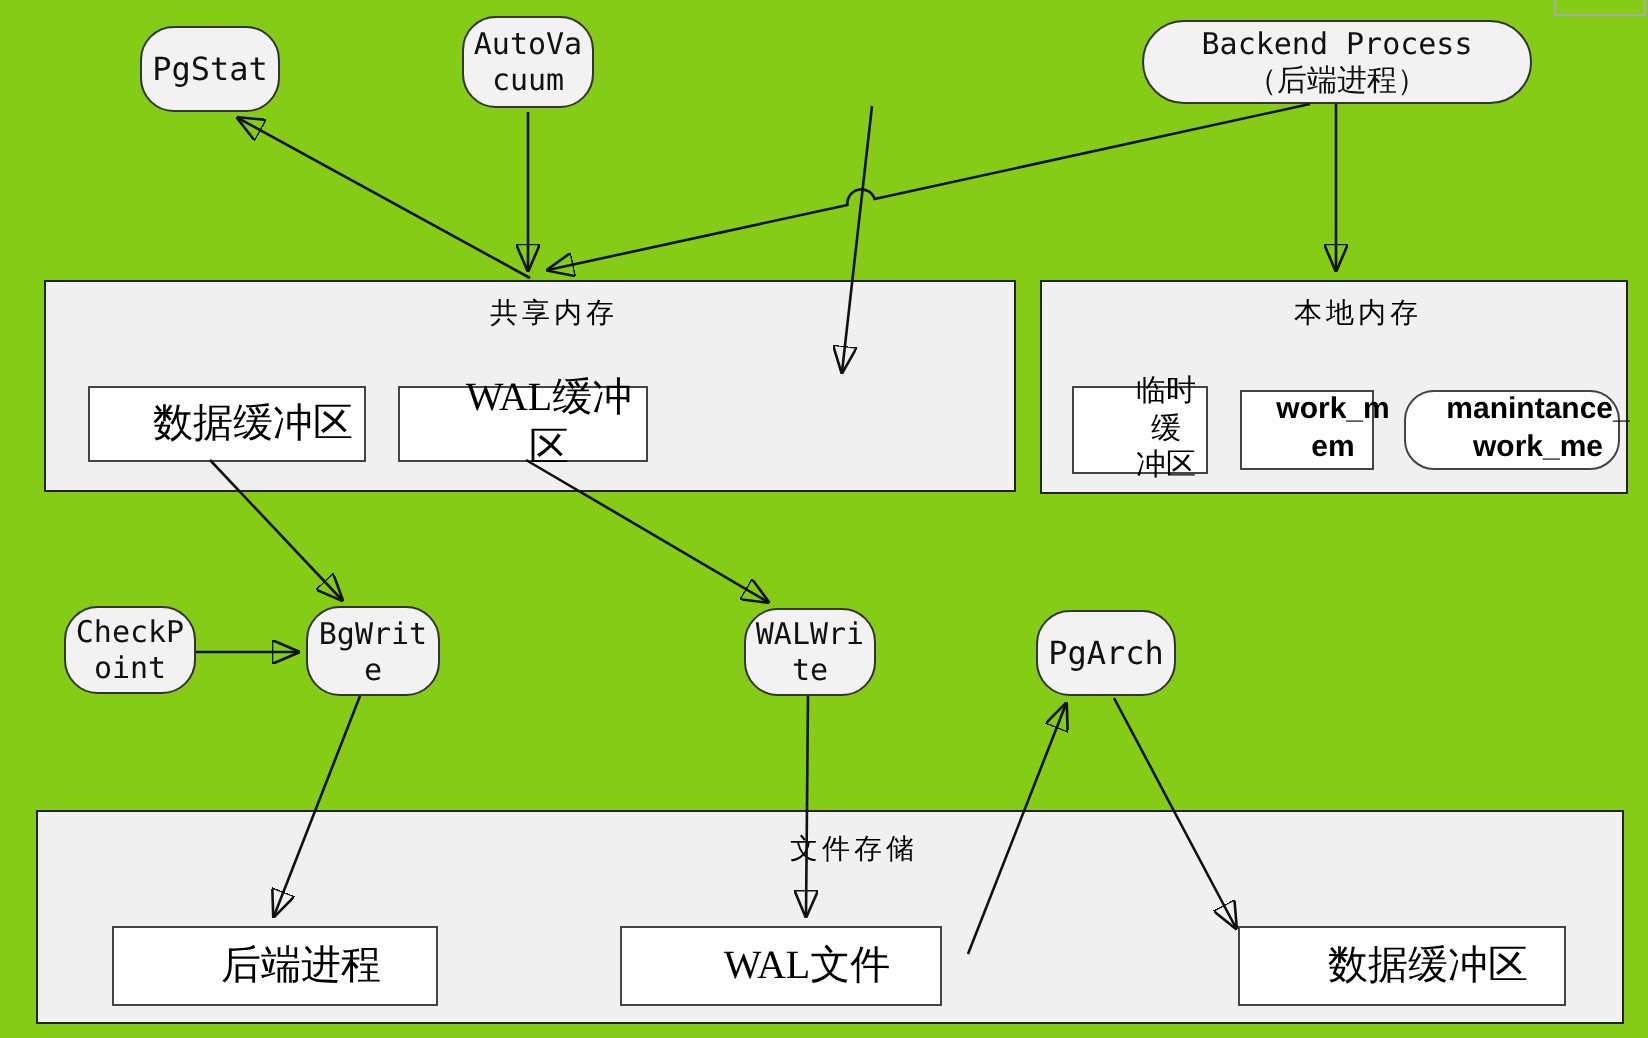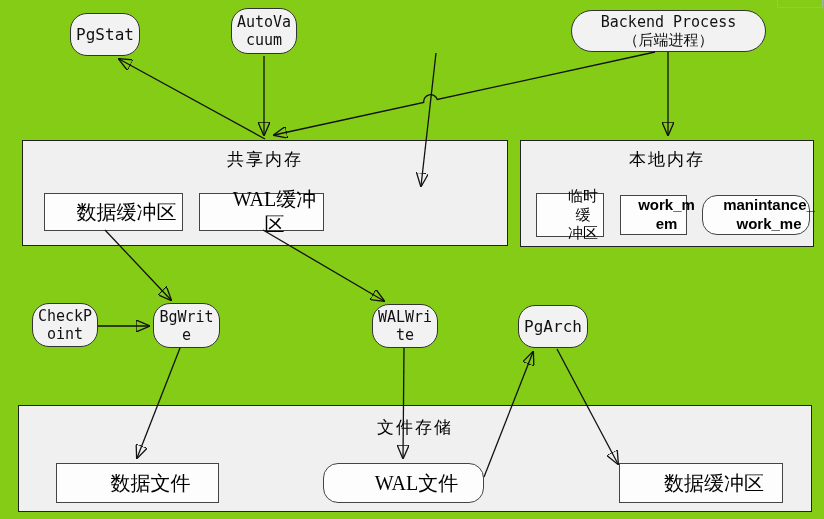--- a/index.html
+++ b/index.html
@@ -35,24 +35,24 @@
   
   .bigbox {
     position: absolute;
     background: #f0f0f0;
     border: 1.4px solid #222;
     box-sizing: border-box;
   }
   .bigbox-title {
     position: absolute;
     top: 7px;
-    left: 0;
+    left: 12px;
     width: 100%;
     text-align: center;
-    font-size: 17px;
+    font-size: 14px;
     color: #000;
     letter-spacing: 2px;
   }
   
   .innerbox {
     position: absolute;
     background: #fdfdfd;
     border: 1.3px solid #444;
     box-sizing: border-box;
     display: flex;
@@ -125,22 +125,22 @@
   <div class="stadium" style="left:153px; top:303px; width:67px; height:45px;">BgWrit
 e</div>
 
   <div class="stadium" style="left:372px; top:304px; width:66px; height:44px;">WALWri
 te</div>
 
   <div class="stadium" style="left:518px; top:305px; width:70px; height:43px; font-size:16px;">PgArch</div>
 
   <div class="bigbox" style="left:18px; top:405px; width:794px; height:107px;">
     <div class="bigbox-title" style="top:10px;">文件存储</div>
-    <div class="innerbox" style="left:37px; top:57px; width:163px; height:40px;">数据文件</div>
-    <div class="innerbox" style="left:304px; top:57px; width:161px; height:40px;border-radius:15px;">WAL文件</div>
+    <div class="innerbox" style="left:37px; top:57px; width:163px; height:40px;">后端进程</div>
+    <div class="innerbox" style="left:291px; top:57px; width:161px; height:40px;">WAL文件</div>
     <div class="innerbox" style="left:600px; top:57px; width:164px; height:40px;">数据缓冲区</div>
   </div>
 
   <svg id="arrow-layer" viewBox="0 0 824 519" xmlns="http://www.w3.org/2000/svg">
     <defs>
       <marker id="arr" markerUnits="userSpaceOnUse" markerWidth="14" markerHeight="12" refX="13" refY="6" orient="auto">
         <path d="M0,0 L14,6 L0,12 Z" fill="#111" stroke="none"></path>
       </marker>
     </defs>
 

